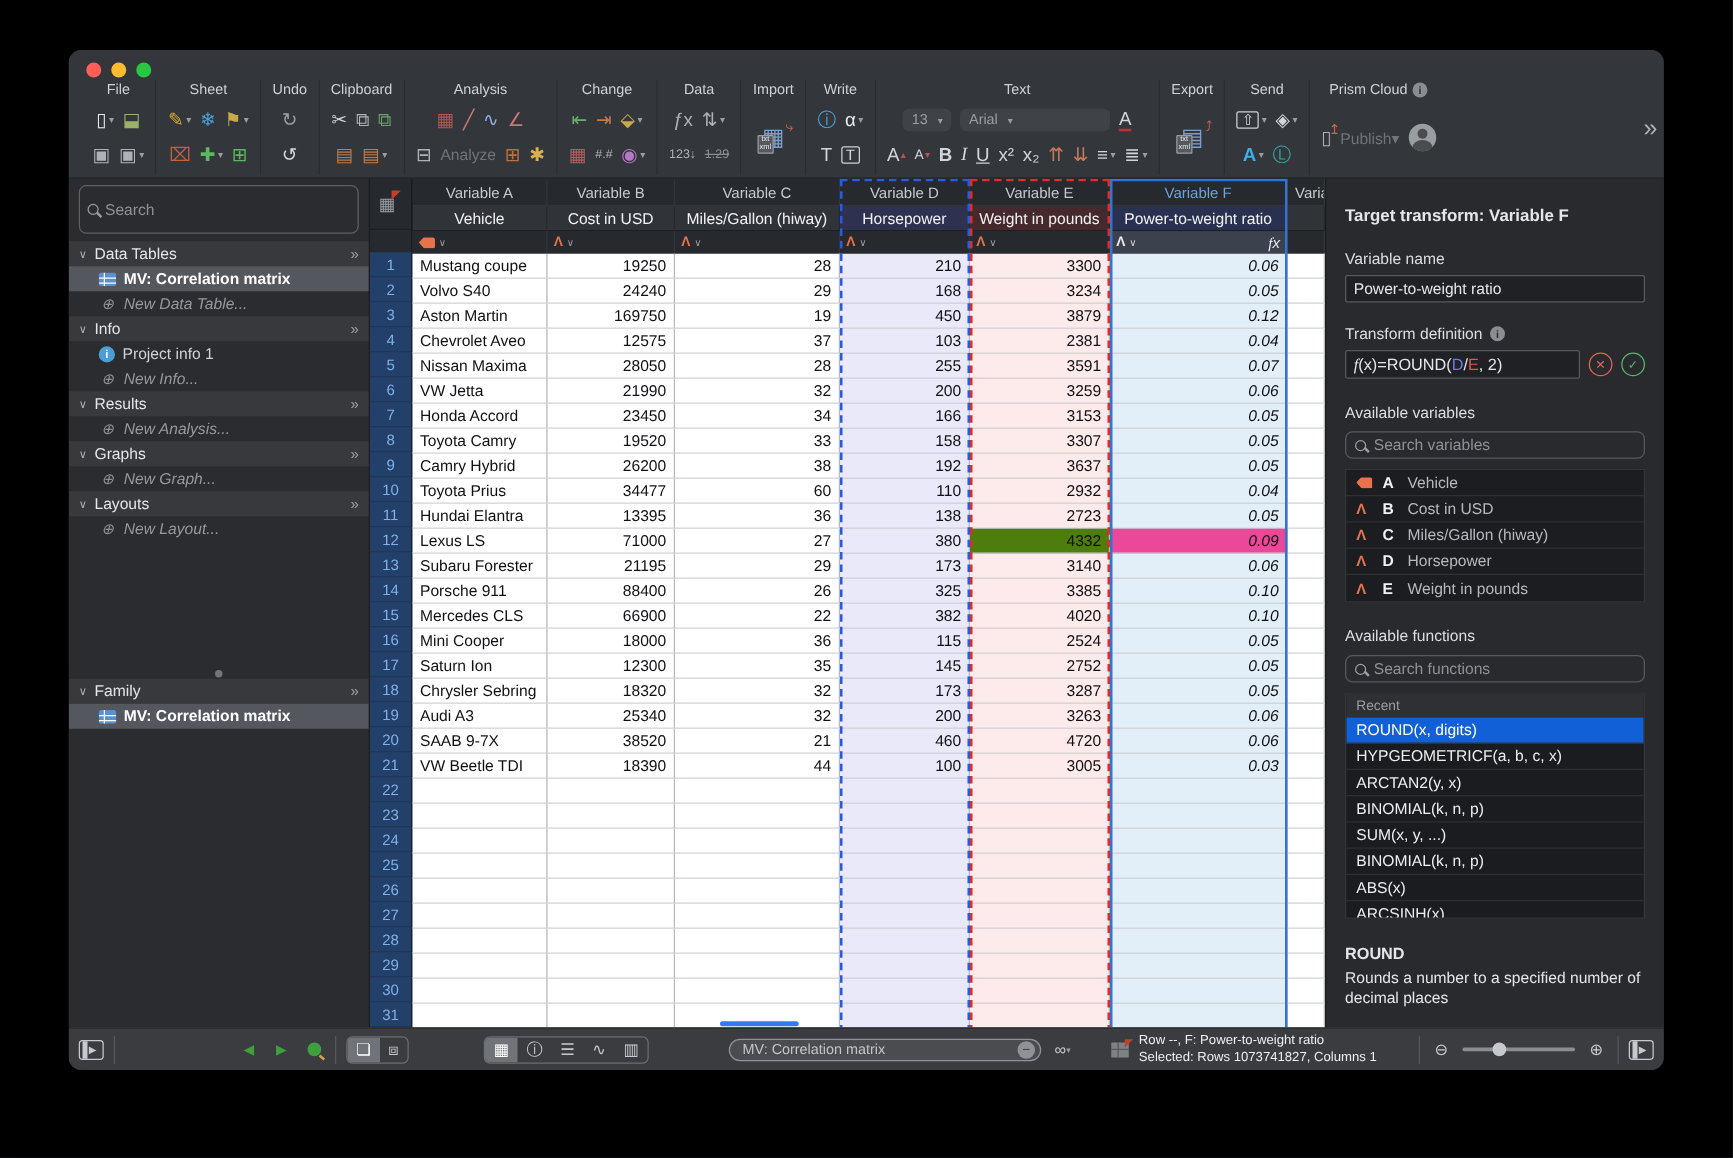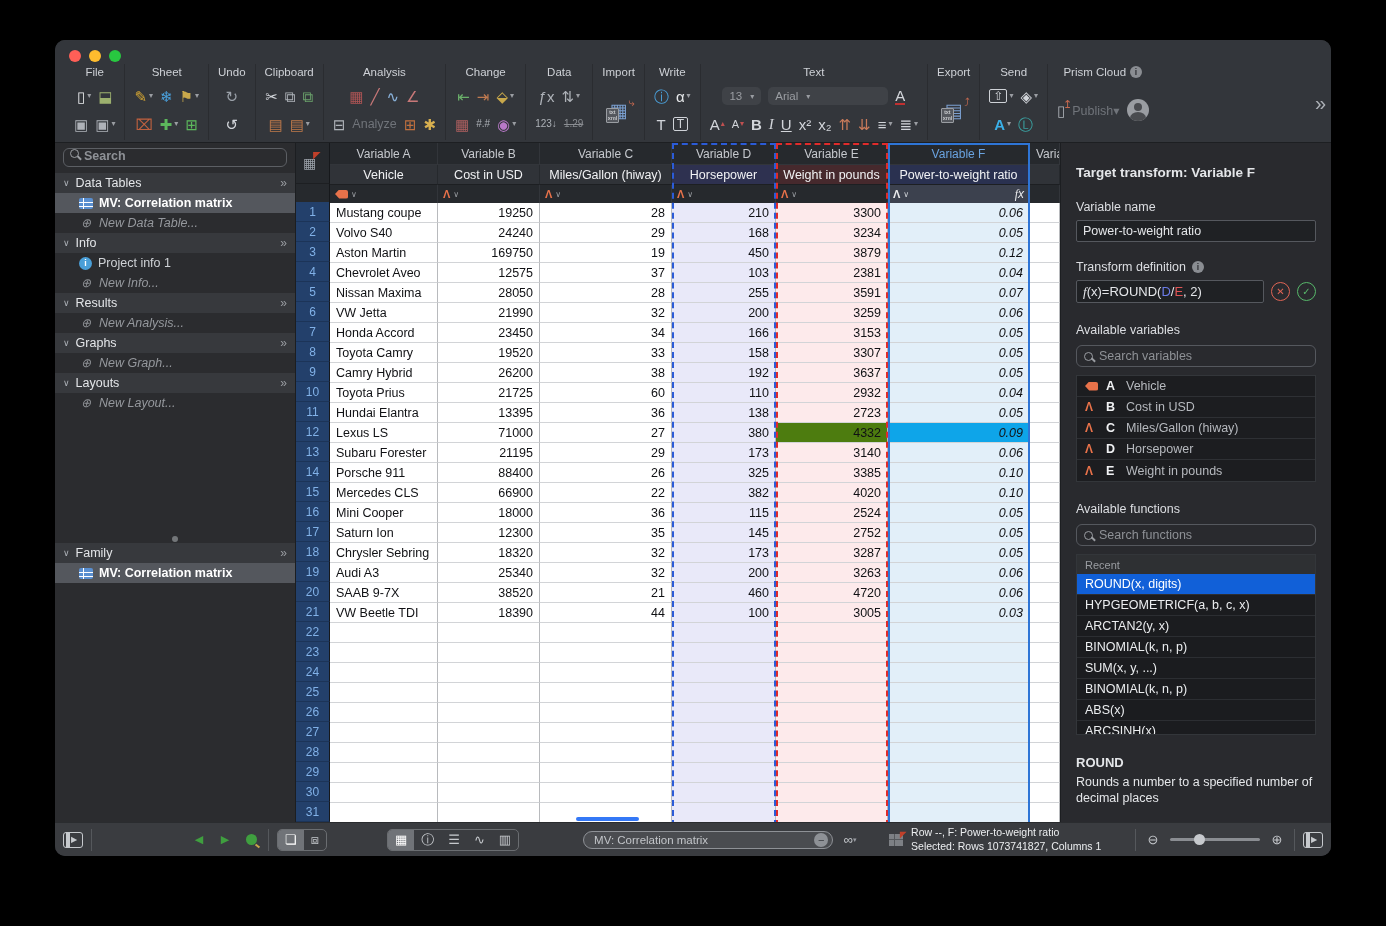--- a/index.html
+++ b/index.html
@@ -29,21 +29,21 @@
   .arrowdec { position:absolute; right:-7px; top:-4px; font-size:11px; }
   .avatar { width:22px; height:22px; border-radius:50%; background:#9a9da2; position:relative; overflow:hidden; }
   .avatar::before { content:''; position:absolute; left:7px; top:4px; width:8px; height:8px; border-radius:50%; background:#4a4c50; }
   .avatar::after { content:''; position:absolute; left:3px; top:13px; width:16px; height:12px; border-radius:50%; background:#4a4c50; }
   .uline .g { border-bottom:2px solid #c03030; }
   .overflow-chv { position:absolute; right:8px; top:52px; color:#aeb2b8; font-size:20px; letter-spacing:-3px; }
   .info-dot { width:12px; height:12px; border-radius:50%; background:#8a8d92; color:#2c2e32; font-size:8.5px; font-weight:bold; display:inline-flex; align-items:center; justify-content:center; }
 
   
   .sidebar { position:absolute; left:0; top:103px; width:241px; bottom:34px; background:#2b2c2f; border-right:1px solid #1c1e21; overflow:hidden; }
-  .search-box { margin:5px 8px 6px; height:19px; border:1px solid #5c5f64; border-radius:6px; display:flex; align-items:flex-start; gap:5px; padding:0 6px;font-weight:bold; }
+  .search-box { margin:5px 8px 6px; height:39px; border:1px solid #5c5f64; border-radius:6px; display:flex; align-items:center; gap:5px; padding:0 6px; }
   .search-box .ph { color:#8e9196; font-size:12.5px; }
   .mag { width:9px; height:9px; border:1.5px solid #9a9da2; border-radius:50%; position:relative; flex:none; }
   .mag::after { content:''; position:absolute; width:5px; height:1.5px; background:#9a9da2; transform:rotate(45deg); right:-4px; bottom:-1px; }
   .sb-row { height:20px; display:flex; align-items:center; font-size:12.5px; color:#cfd2d6; padding:0 8px; gap:6px; white-space:nowrap; }
   .sb-header { background:#37393d; color:#e4e6e9; }
   .sb-header .exp { margin-left:auto; color:#9a9da2; font-size:12px; }
   .sb-header .tri { font-size:9px; color:#aeb2b8; }
   .sb-item { padding-left:24px; }
   .sb-item.selected { background:#54575d; color:#fff; font-weight:bold; }
   .sb-item.newitem { color:#95989d; font-style:italic; }
@@ -601,21 +601,21 @@
           </div>
           <div class="cell">19250</div>
           <div class="cell">24240</div>
           <div class="cell">169750</div>
           <div class="cell">12575</div>
           <div class="cell">28050</div>
           <div class="cell">21990</div>
           <div class="cell">23450</div>
           <div class="cell">19520</div>
           <div class="cell">26200</div>
-          <div class="cell">21725</div>
+          <div class="cell">34477</div>
           <div class="cell">13395</div>
           <div class="cell">71000</div>
           <div class="cell">21195</div>
           <div class="cell">88400</div>
           <div class="cell">66900</div>
           <div class="cell">18000</div>
           <div class="cell">12300</div>
           <div class="cell">18320</div>
           <div class="cell">25340</div>
           <div class="cell">38520</div>
@@ -760,21 +760,21 @@
           <div class="cell it" style="background: rgb(226, 239, 249);">0.05</div>
           <div class="cell it" style="background: rgb(226, 239, 249);">0.12</div>
           <div class="cell it" style="background: rgb(226, 239, 249);">0.04</div>
           <div class="cell it" style="background: rgb(226, 239, 249);">0.07</div>
           <div class="cell it" style="background: rgb(226, 239, 249);">0.06</div>
           <div class="cell it" style="background: rgb(226, 239, 249);">0.05</div>
           <div class="cell it" style="background: rgb(226, 239, 249);">0.05</div>
           <div class="cell it" style="background: rgb(226, 239, 249);">0.05</div>
           <div class="cell it" style="background: rgb(226, 239, 249);">0.04</div>
           <div class="cell it" style="background: rgb(226, 239, 249);">0.05</div>
-          <div class="cell it" style="background: #0ea5e9;">0.09</div>
+          <div class="cell it" style="background: #ec4899;">0.09</div>
           <div class="cell it" style="background: rgb(226, 239, 249);">0.06</div>
           <div class="cell it" style="background: rgb(226, 239, 249);">0.10</div>
           <div class="cell it" style="background: rgb(226, 239, 249);">0.10</div>
           <div class="cell it" style="background: rgb(226, 239, 249);">0.05</div>
           <div class="cell it" style="background: rgb(226, 239, 249);">0.05</div>
           <div class="cell it" style="background: rgb(226, 239, 249);">0.05</div>
           <div class="cell it" style="background: rgb(226, 239, 249);">0.06</div>
           <div class="cell it" style="background: rgb(226, 239, 249);">0.06</div>
           <div class="cell it" style="background: rgb(226, 239, 249);">0.03</div>
           <div class="cell it" style="background: rgb(226, 239, 249);"></div>

